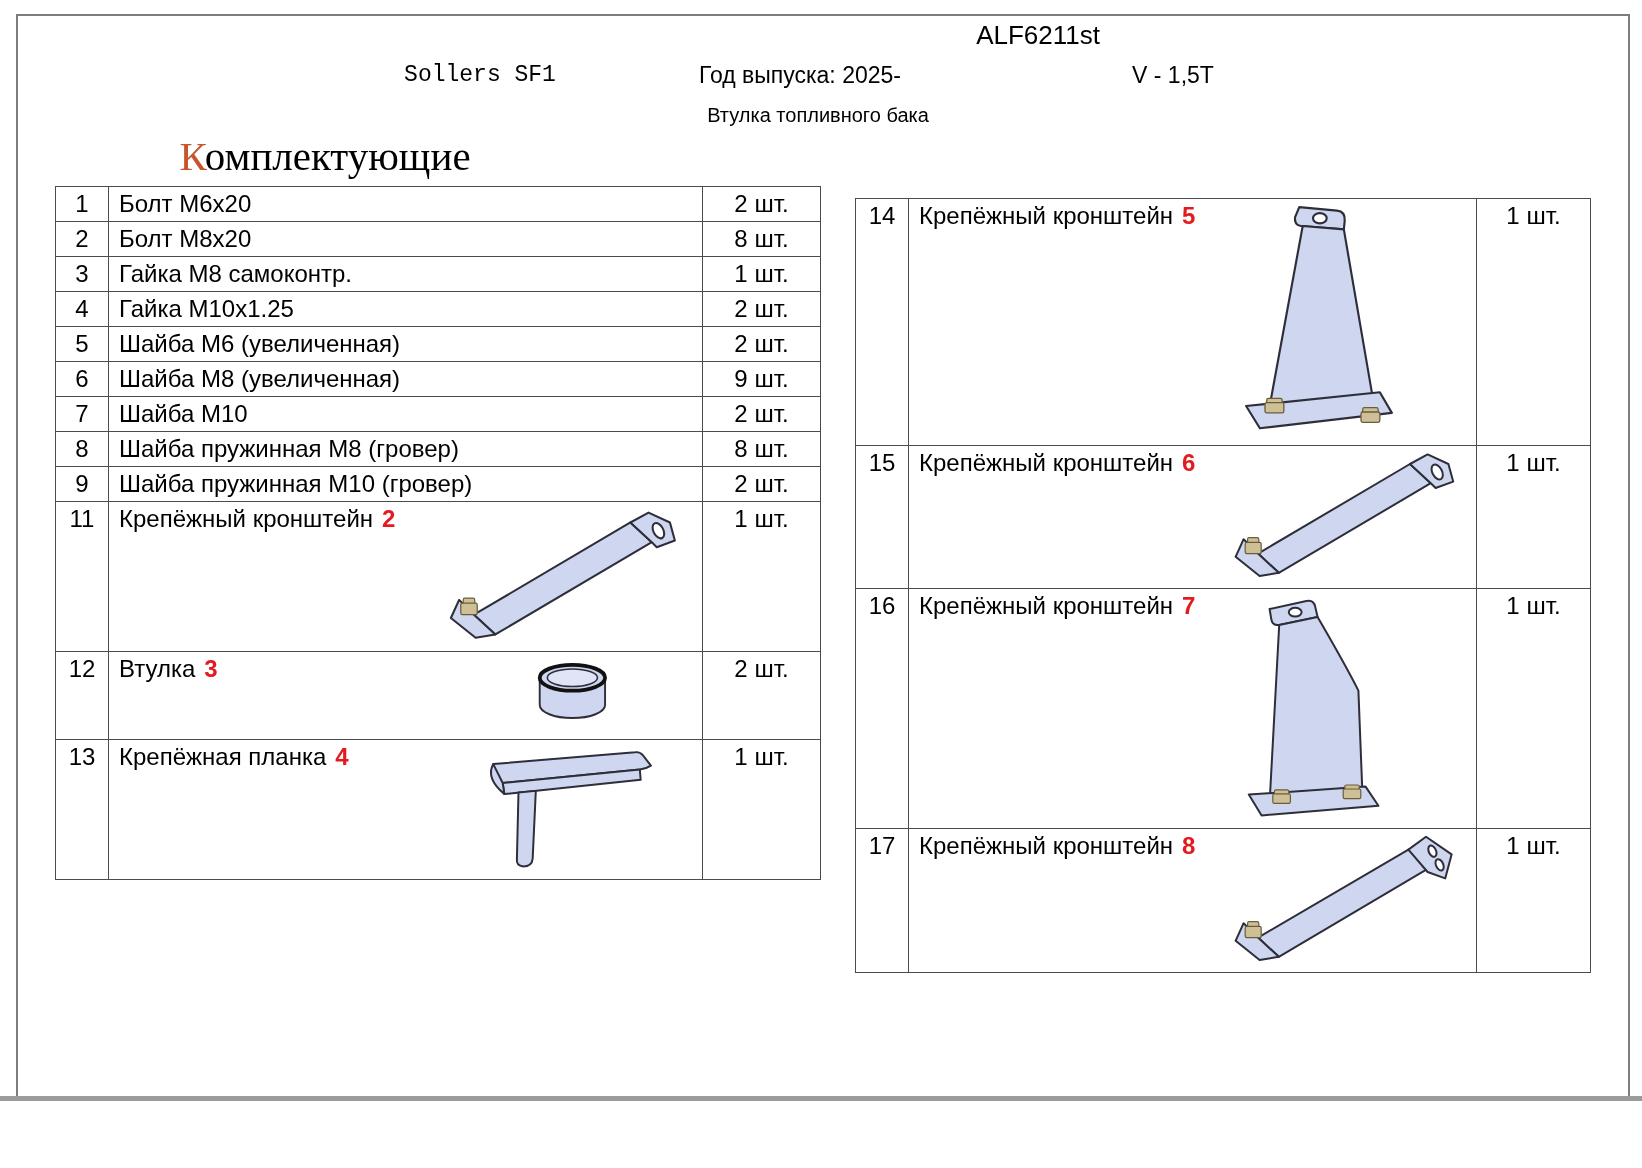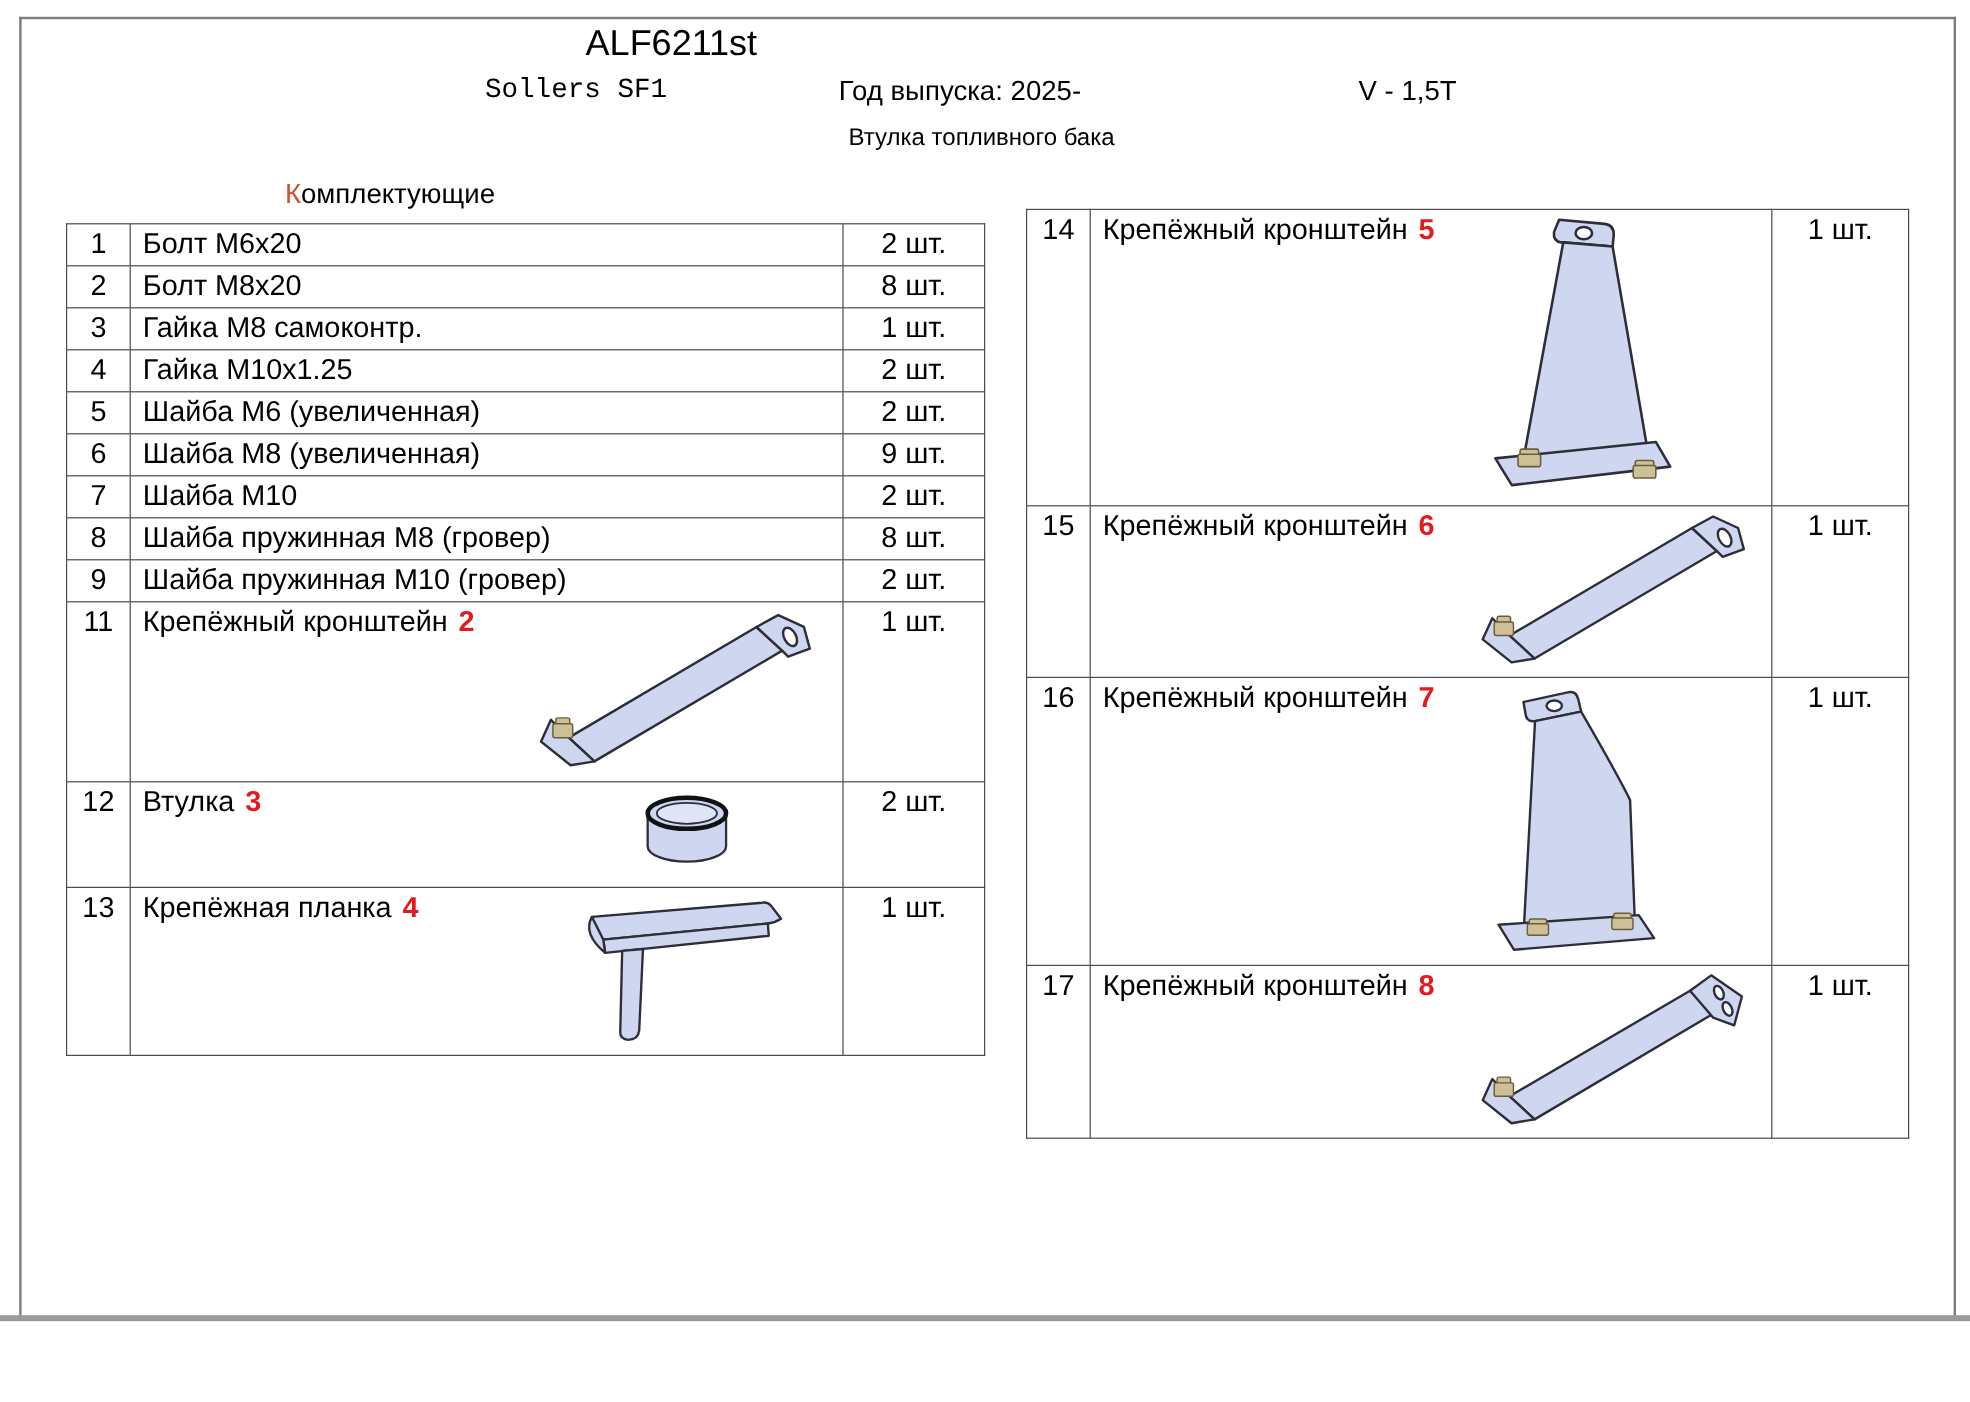--- a/index.html
+++ b/index.html
@@ -1,33 +1,33 @@
 <!DOCTYPE html>
 <html><head>
 <meta charset="utf-8">
 <style>
   html,body{margin:0;padding:0;background:#ffffff;}
   body{width:1642px;height:1168px;position:relative;font-family:"Liberation Sans",sans-serif;color:#000;}
   .stage{position:absolute;left:0;top:0;width:1642px;height:1168px;overflow:hidden;background:#fff;}
   .frame{position:absolute;left:16px;top:14px;width:1610px;height:1082px;border:2px solid #7d7d7d;border-bottom:none;}
   .bottom-bar{position:absolute;left:0;top:1096px;width:1642px;height:5px;background:#9b9b9b;}
-  .doc-title{position:absolute;left:488px;top:20px;width:600px;text-align:left;font-size:30px;}
+  .doc-title{position:absolute;left:500px;top:20px;width:600px;text-align:right;font-size:26px;}
   .hline{position:absolute;top:62px;font-size:23px;text-align:center;width:320px;}
   .h-model{left:320px;font-family:Liberation Mono, monospace;}
   .h-year{left:640px;}
   .h-weight{left:1013px;}
   .subtitle{position:absolute;left:658px;top:104px;width:320px;text-align:center;font-size:20px;}
-  .big-head{position:absolute;top:148px;font-size:23px;}
+  .big-head{position:absolute;top:132px;font-size:41px;font-family:Liberation Serif, serif;}
   .head-components{left:160px;width:330px;text-align:center;}
   .head-qty{left:583px;width:300px;text-align:center;}
   .first-letter{color:#c7552b;}
   table.parts{border-collapse:collapse;table-layout:fixed;position:absolute;background:transparent;}
   table.parts td{border:1.5px solid #4b4b4b;font-size:24px;vertical-align:middle;}
   #table-left{left:55px;top:186px;width:765px;}
-  #table-right{left:855px;top:174px;width:735px;border-radius:14px;}
+  #table-right{left:855px;top:198px;width:735px;border-radius:14px;}
   td.num{text-align:center;padding:0;}
   td.name{padding-left:10px;position:relative;}
   td.qty{text-align:center;padding:0;}
   tr.tall td{vertical-align:top;padding-top:3px;}
   .ref{color:#e31b1e;font-weight:bold;margin-left:9px;}
   svg.part{position:absolute;}
   .footer-note{position:absolute;right:52px;top:1074px;font-size:11px;white-space:nowrap;}
 </style>
 </head>
 <body>

